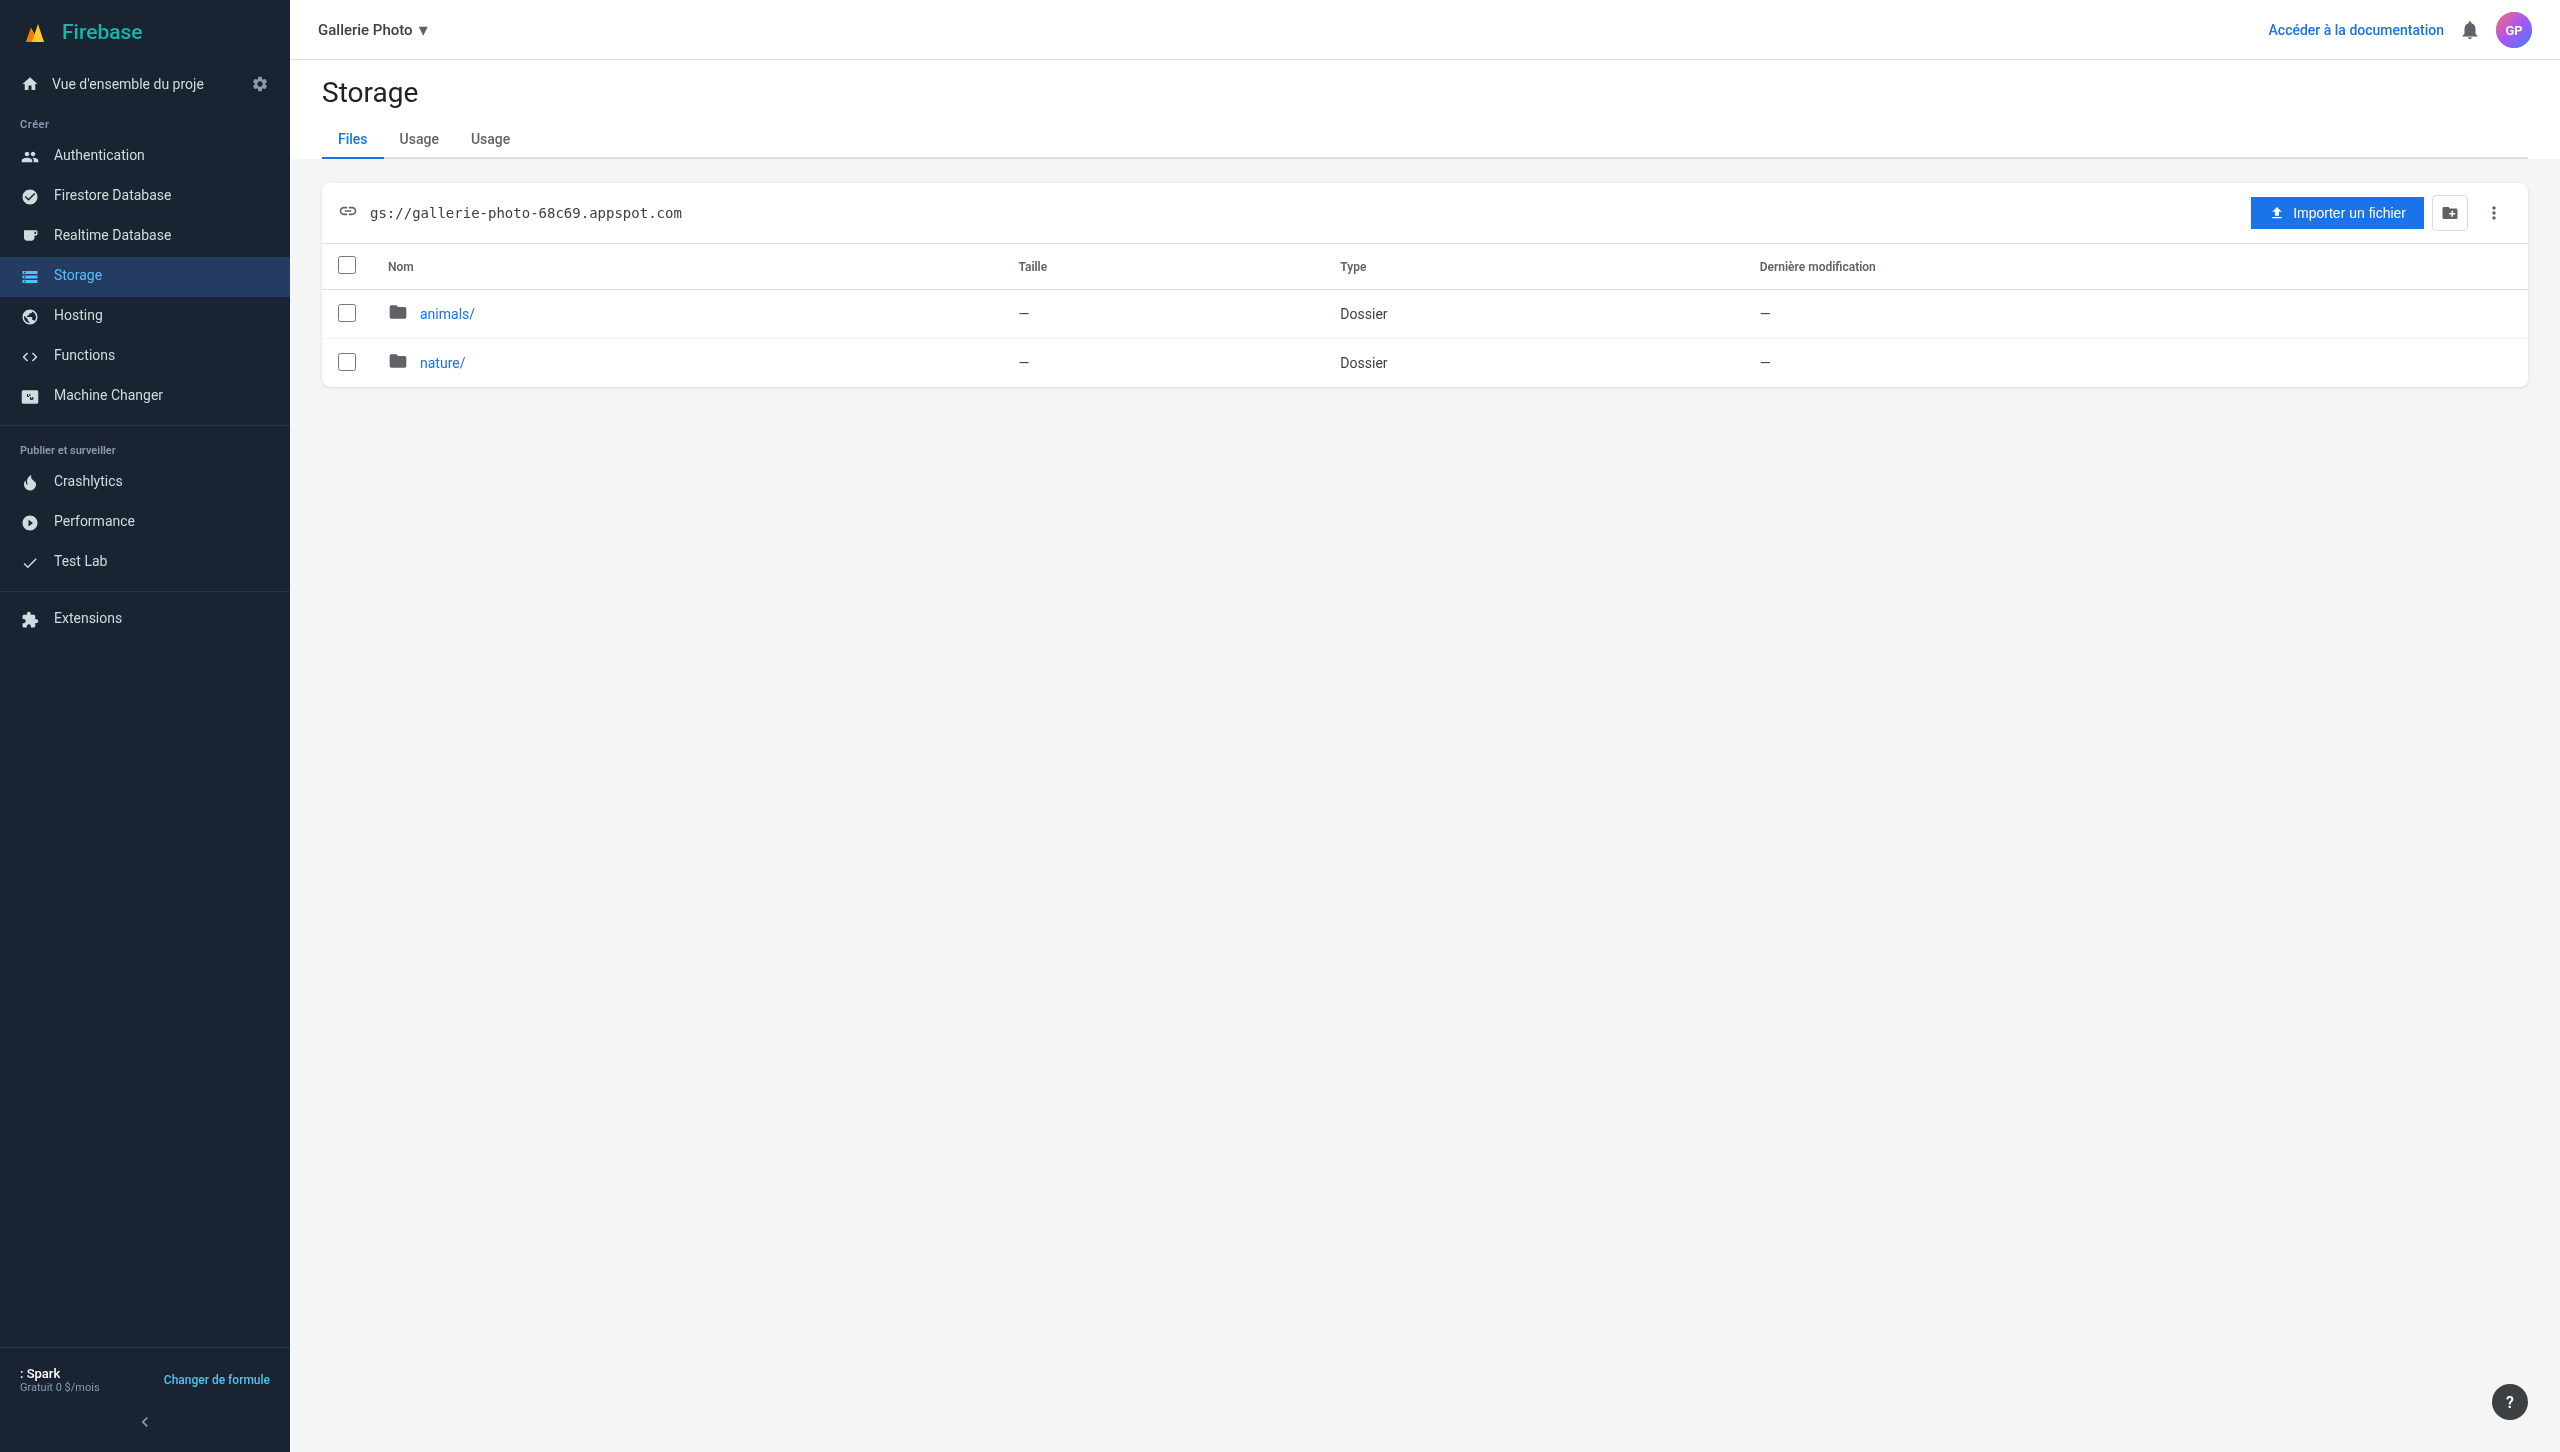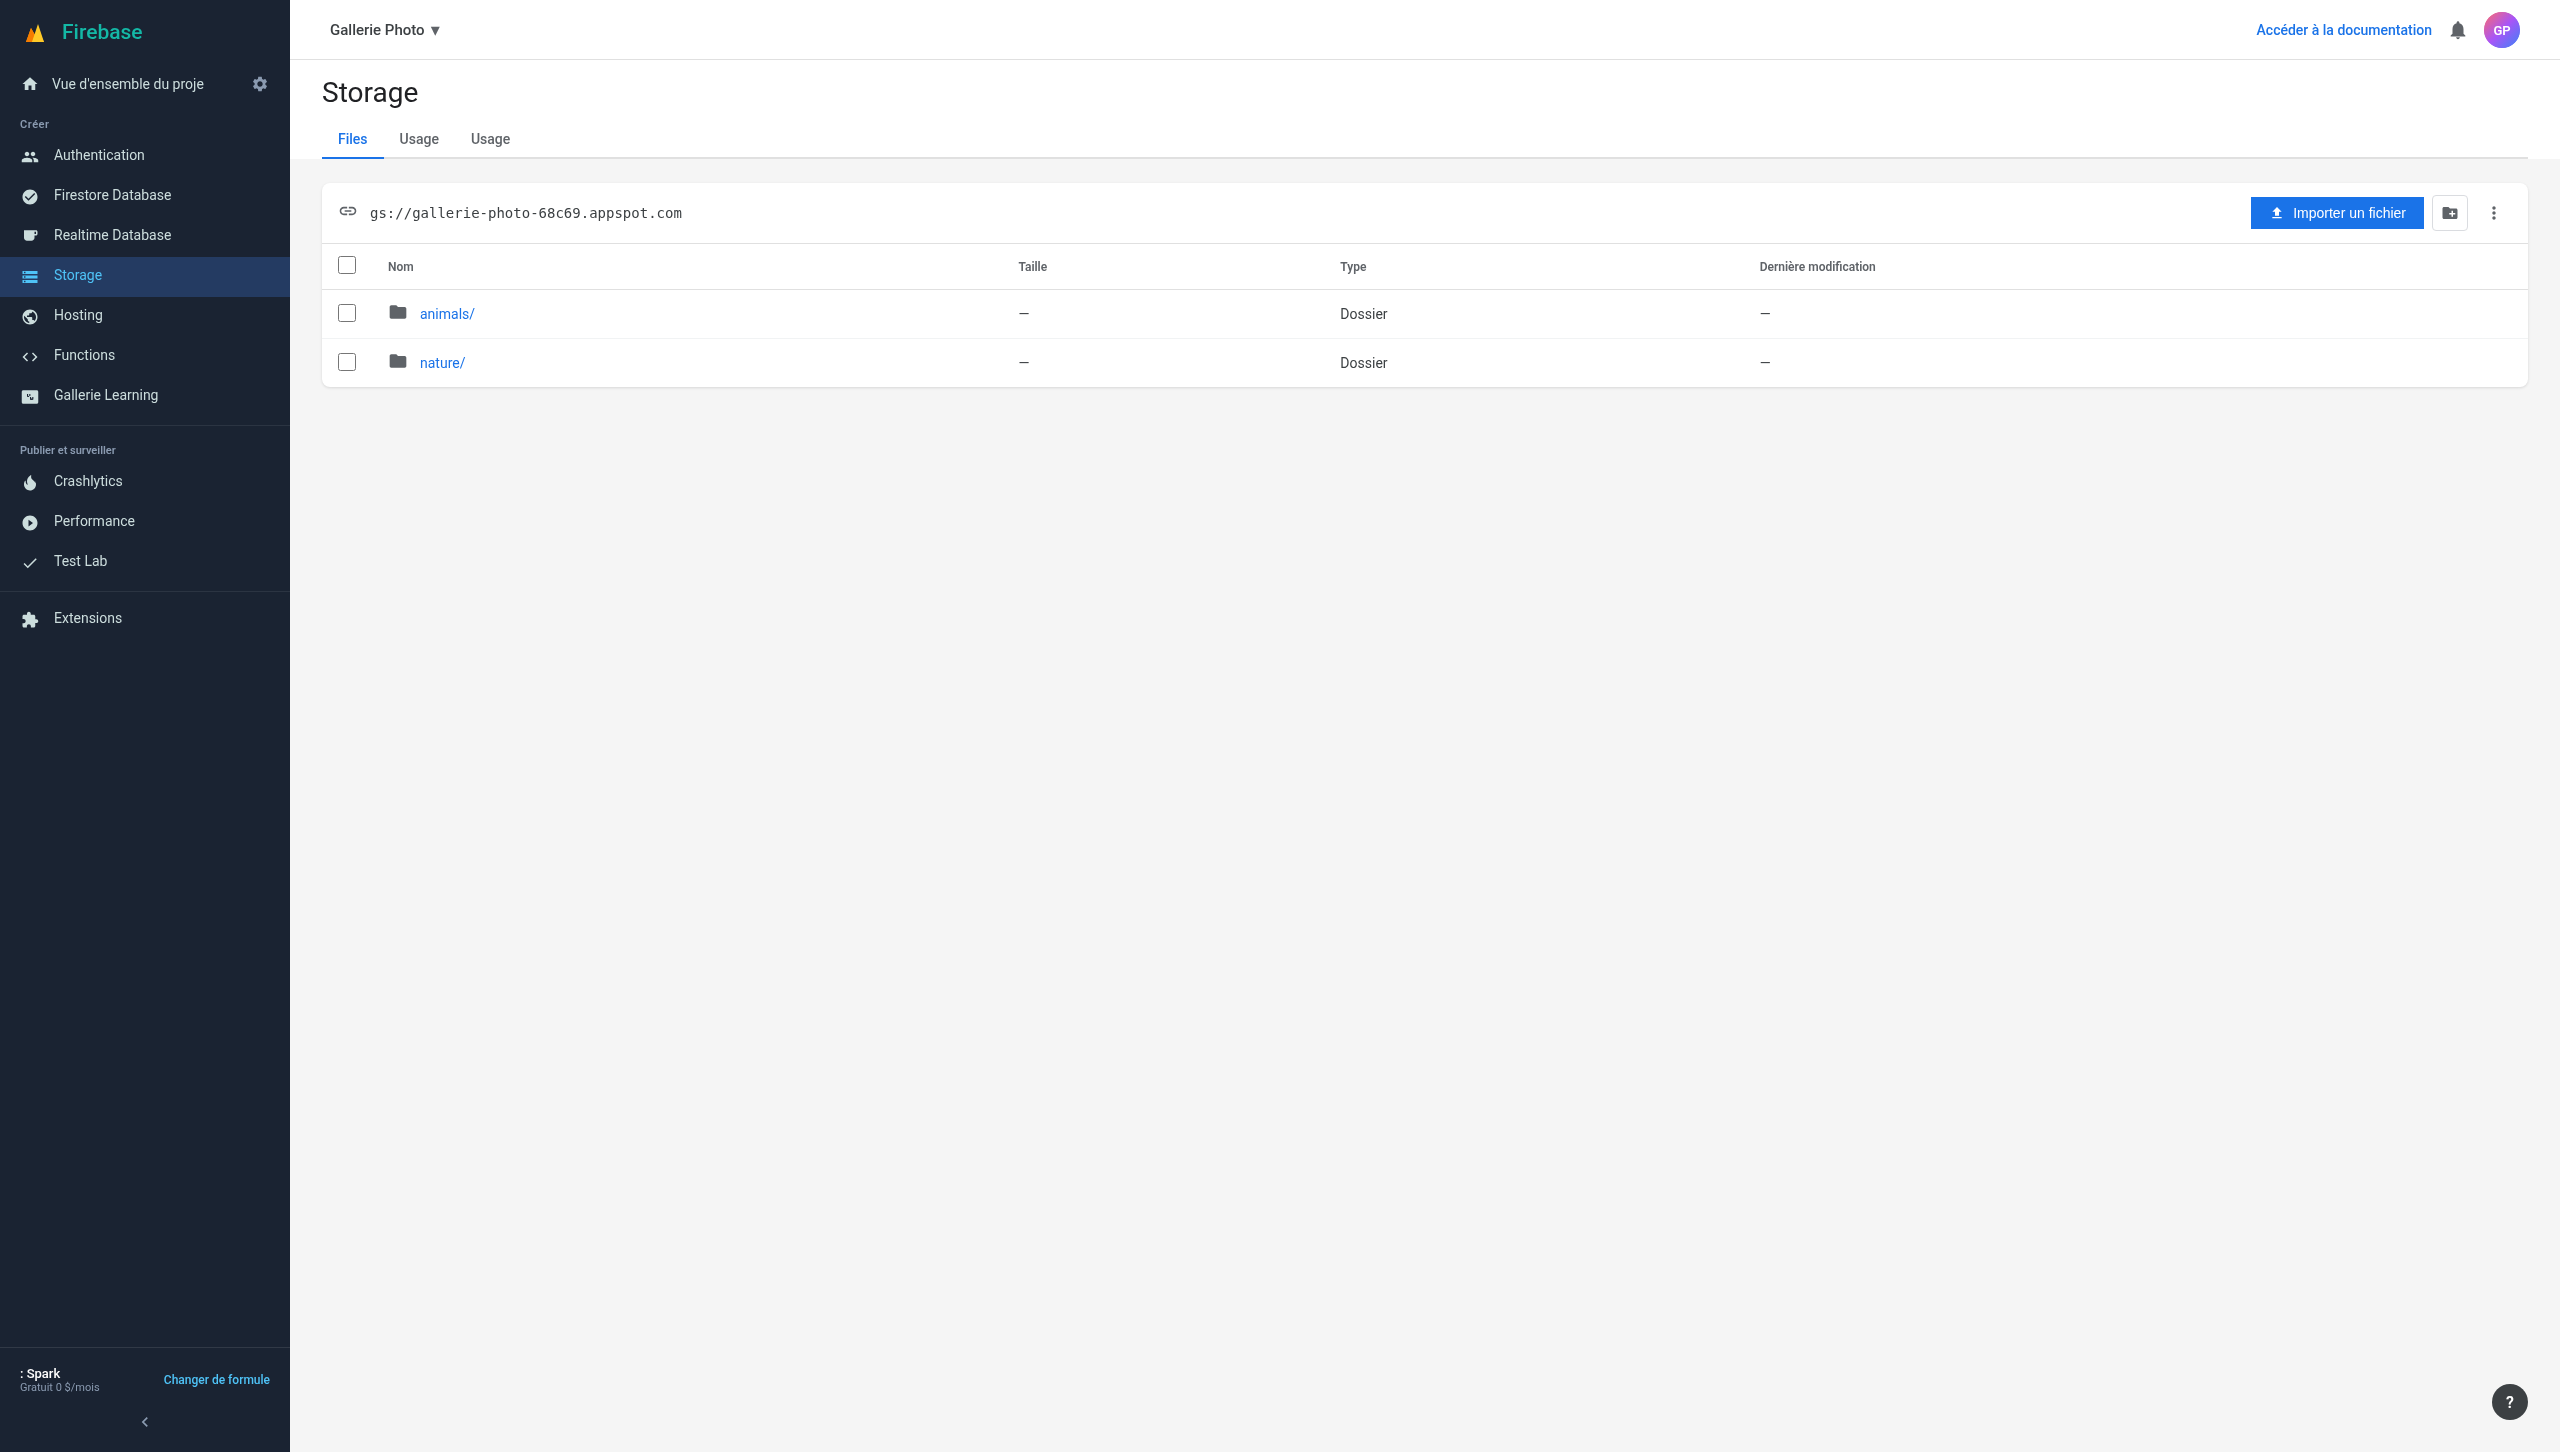--- a/index.html
+++ b/index.html
@@ -136,21 +136,21 @@
       flex-direction: column;
       overflow: hidden;
     }
 
     
     #topbar {
       background: #fff;
       display: flex;
       align-items: center;
       justify-content: space-between;
-      padding: 0 40px;
+      padding: 0 28px;
       height: 60px;
       border-bottom: 1px solid #e0e0e0;
       flex-shrink: 0;
     }
 
     .topbar-left {
       display: flex;
       align-items: center;
       gap: 6px;
       cursor: pointer;
@@ -490,21 +490,21 @@
     </div>
     <span class="sidebar-item-label">Functions</span>
   </div>
 
   <div class="sidebar-item">
     <div class="sidebar-icon">
       <svg width="18" height="18" viewBox="0 0 24 24" fill="#cdd">
           <path d="M21 3H3c-1.1 0-2 .9-2 2v14c0 1.1.9 2 2 2h18c1.1 0 2-.9 2-2V5c0-1.1-.9-2-2-2zm-10 7.5c0 .83-.67 1.5-1.5 1.5S8 11.33 8 10.5V8h1.5v2.5H11V8h1.5v2.5zm4 4c0 .83-.67 1.5-1.5 1.5S12 15.33 12 14.5v-2.5H13.5V14H15v-2h1.5v2.5c0 .83-.67 1.5-1.5 1.5z"></path>
         </svg>
     </div>
-    <span class="sidebar-item-label">Gallerie Learning</span>
+    <span class="sidebar-item-label">Machine Changer</span>
   </div>
 
   <div class="sidebar-divider"></div>
 
   <div class="sidebar-section-label2">Publier et surveiller</div>
 
   <div class="sidebar-item">
     <div class="sidebar-icon">
       <svg width="18" height="18" viewBox="0 0 24 24" fill="#cdd">
           <path d="M19.48 12.35c-1.57-4.08-7.16-4.3-5.81-10.23.1-.44-.37-.78-.75-.55C9.29 3.71 6.68 8 8.87 13.62c.18.46-.36.89-.75.59-1.81-1.37-2-3.34-1.84-4.75.06-.52-.62-.77-.91-.34C4.69 10.16 4 11.84 4 14c0 4.22 3.8 7.99 8 8 4.28.01 8-3.5 8-8 0-1.95-.35-3.75-0.52-4.65z"></path>

